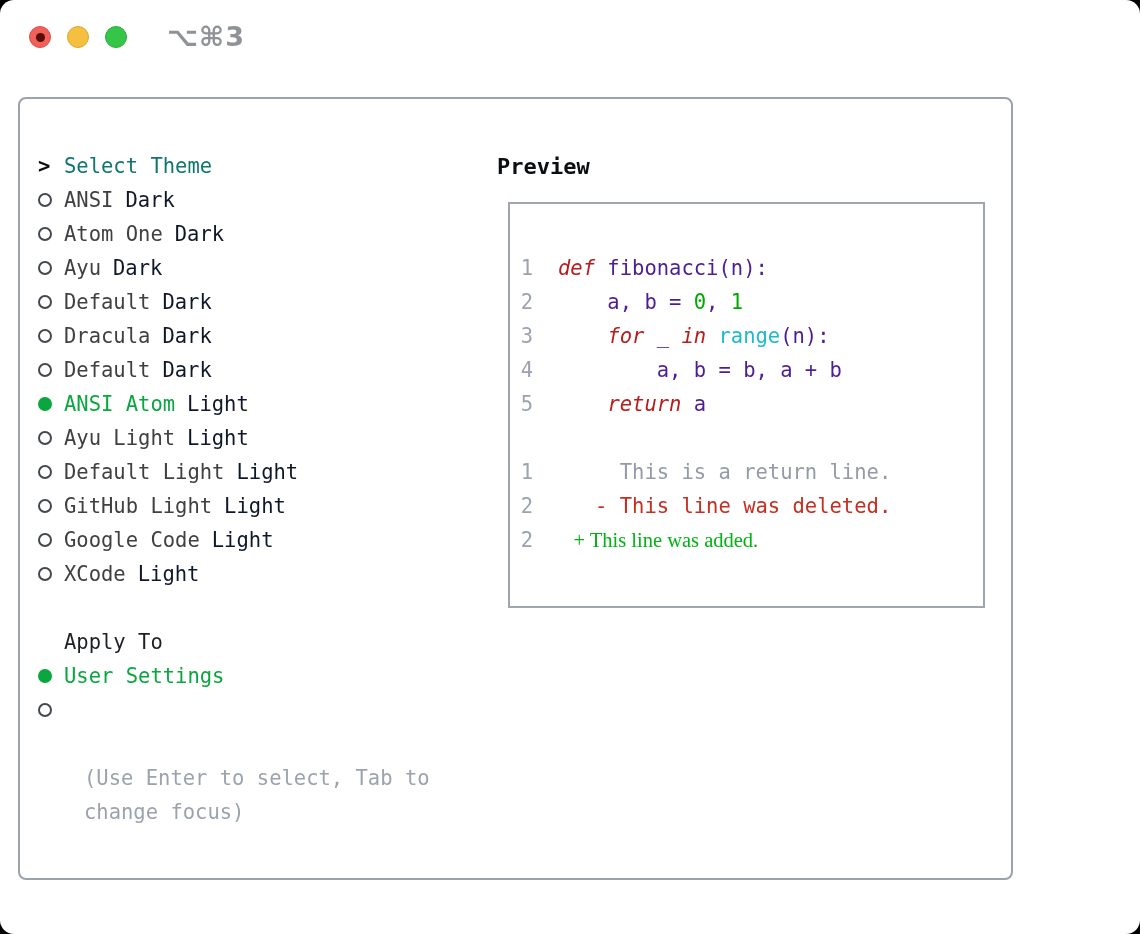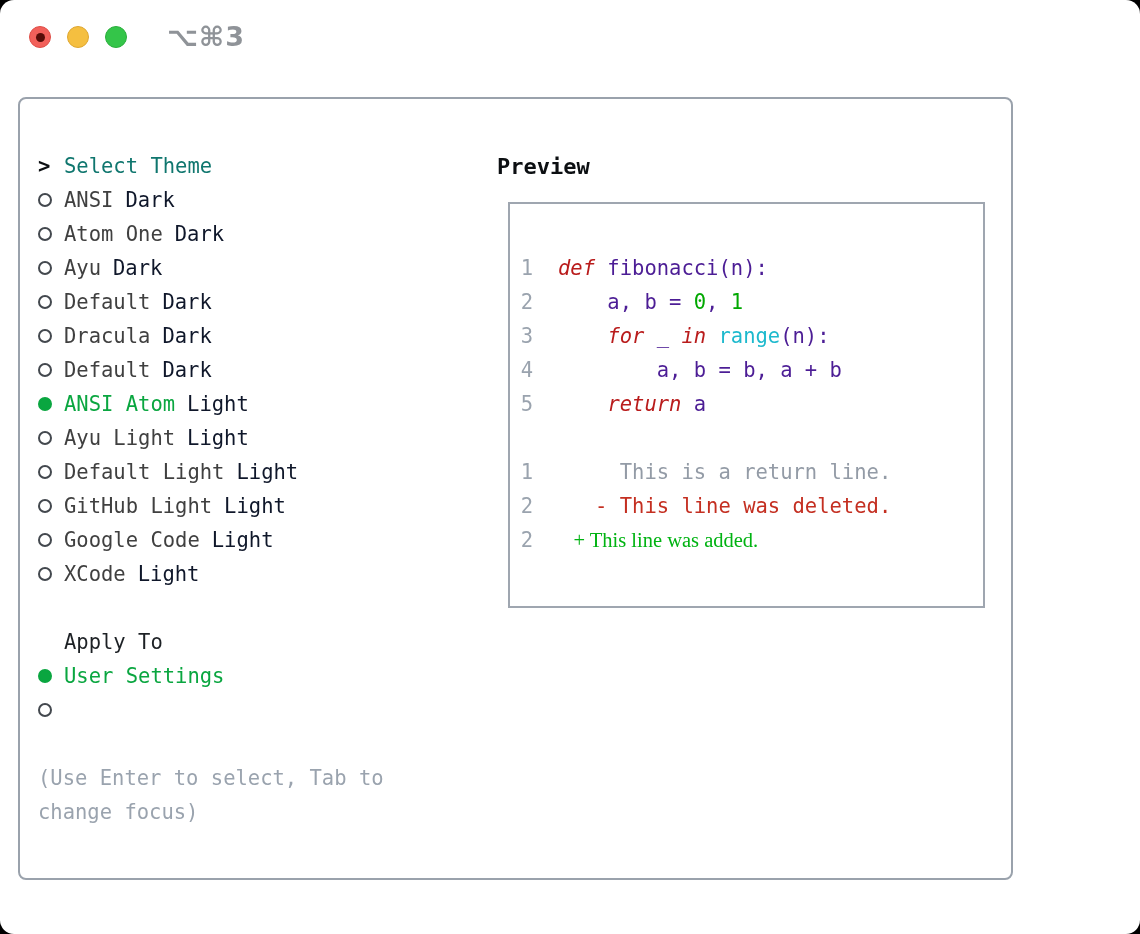--- a/index.html
+++ b/index.html
@@ -41,21 +41,21 @@
   .slot { width: 26px; flex: none; display: flex; align-items: center; }
   .prompt { width: 26px; flex: none; font-weight: bold; color: #0c0f12; }
   .bullet { width: 14px; height: 14px; border-radius: 50%; border: 2px solid #43484e; box-sizing: border-box; }
   .row[data-selected="true"] .bullet { background: #0aa640; border-color: #0aa640; }
   .heading { font-weight: normal; color: #0f766e; }
   .name { color: #404040; }
   .row[data-selected="true"] .name { color: #0aa640; }
   .tag { color: #0f172a; margin-left: 12px; }
   .subheading { color: #1d2125; }
   .spacer { height: 34px; }
-  .help { color: #9aa3ae; }
+  .help { color: #9aa3ae; margin-left: 46px; }
 
   
   .preview-heading {
     position: absolute; left: 477px; top: 50px; height: 34px;
     display: flex; align-items: center;
     font-size: 22px; font-weight: bold; color: #0c0f12;
   }
   .preview-box {
     position: absolute; left: 488px; top: 103px;
     width: 477px; height: 406px;

